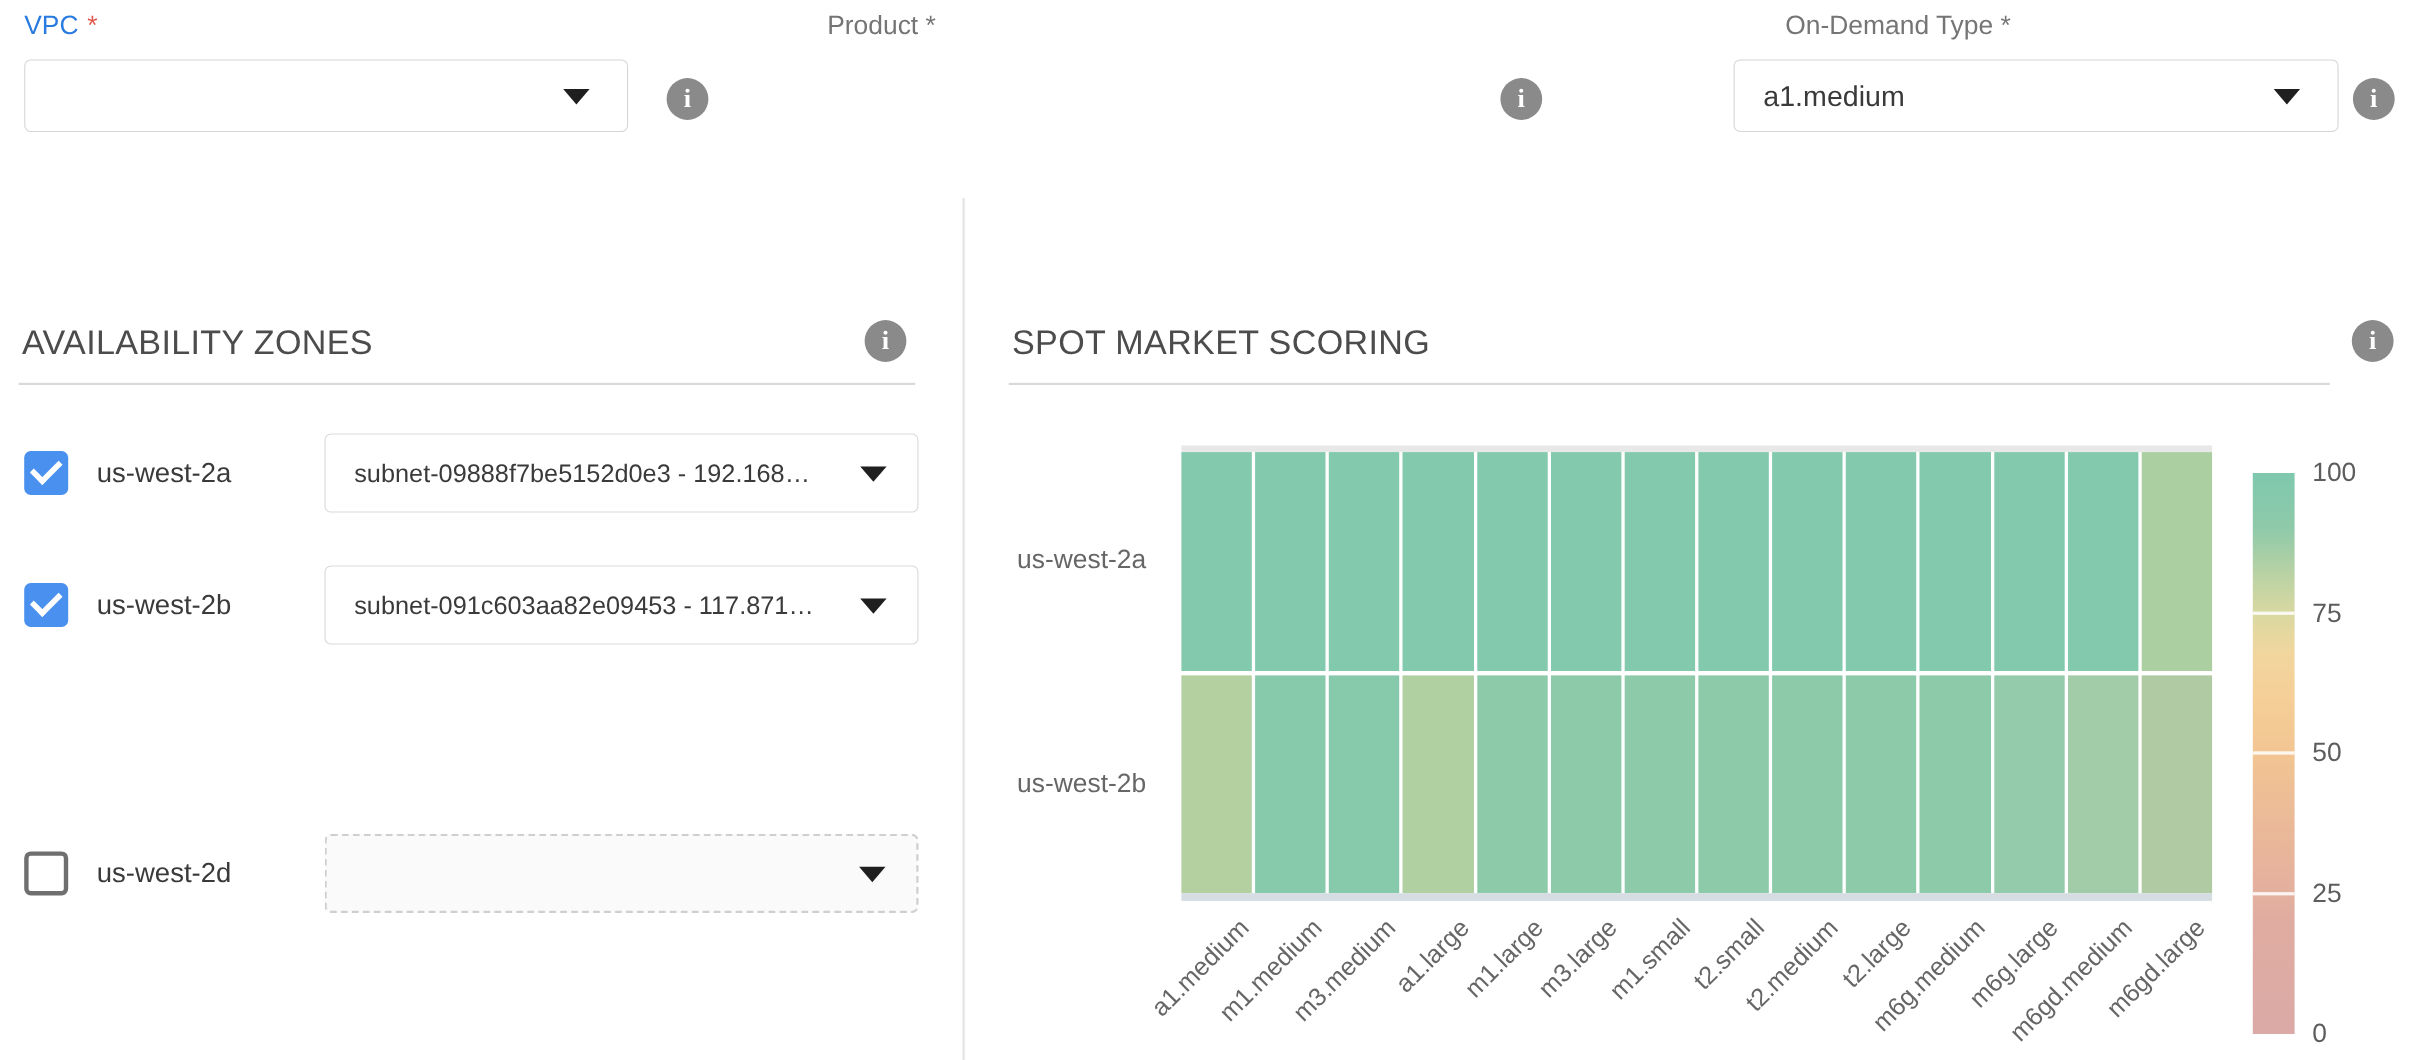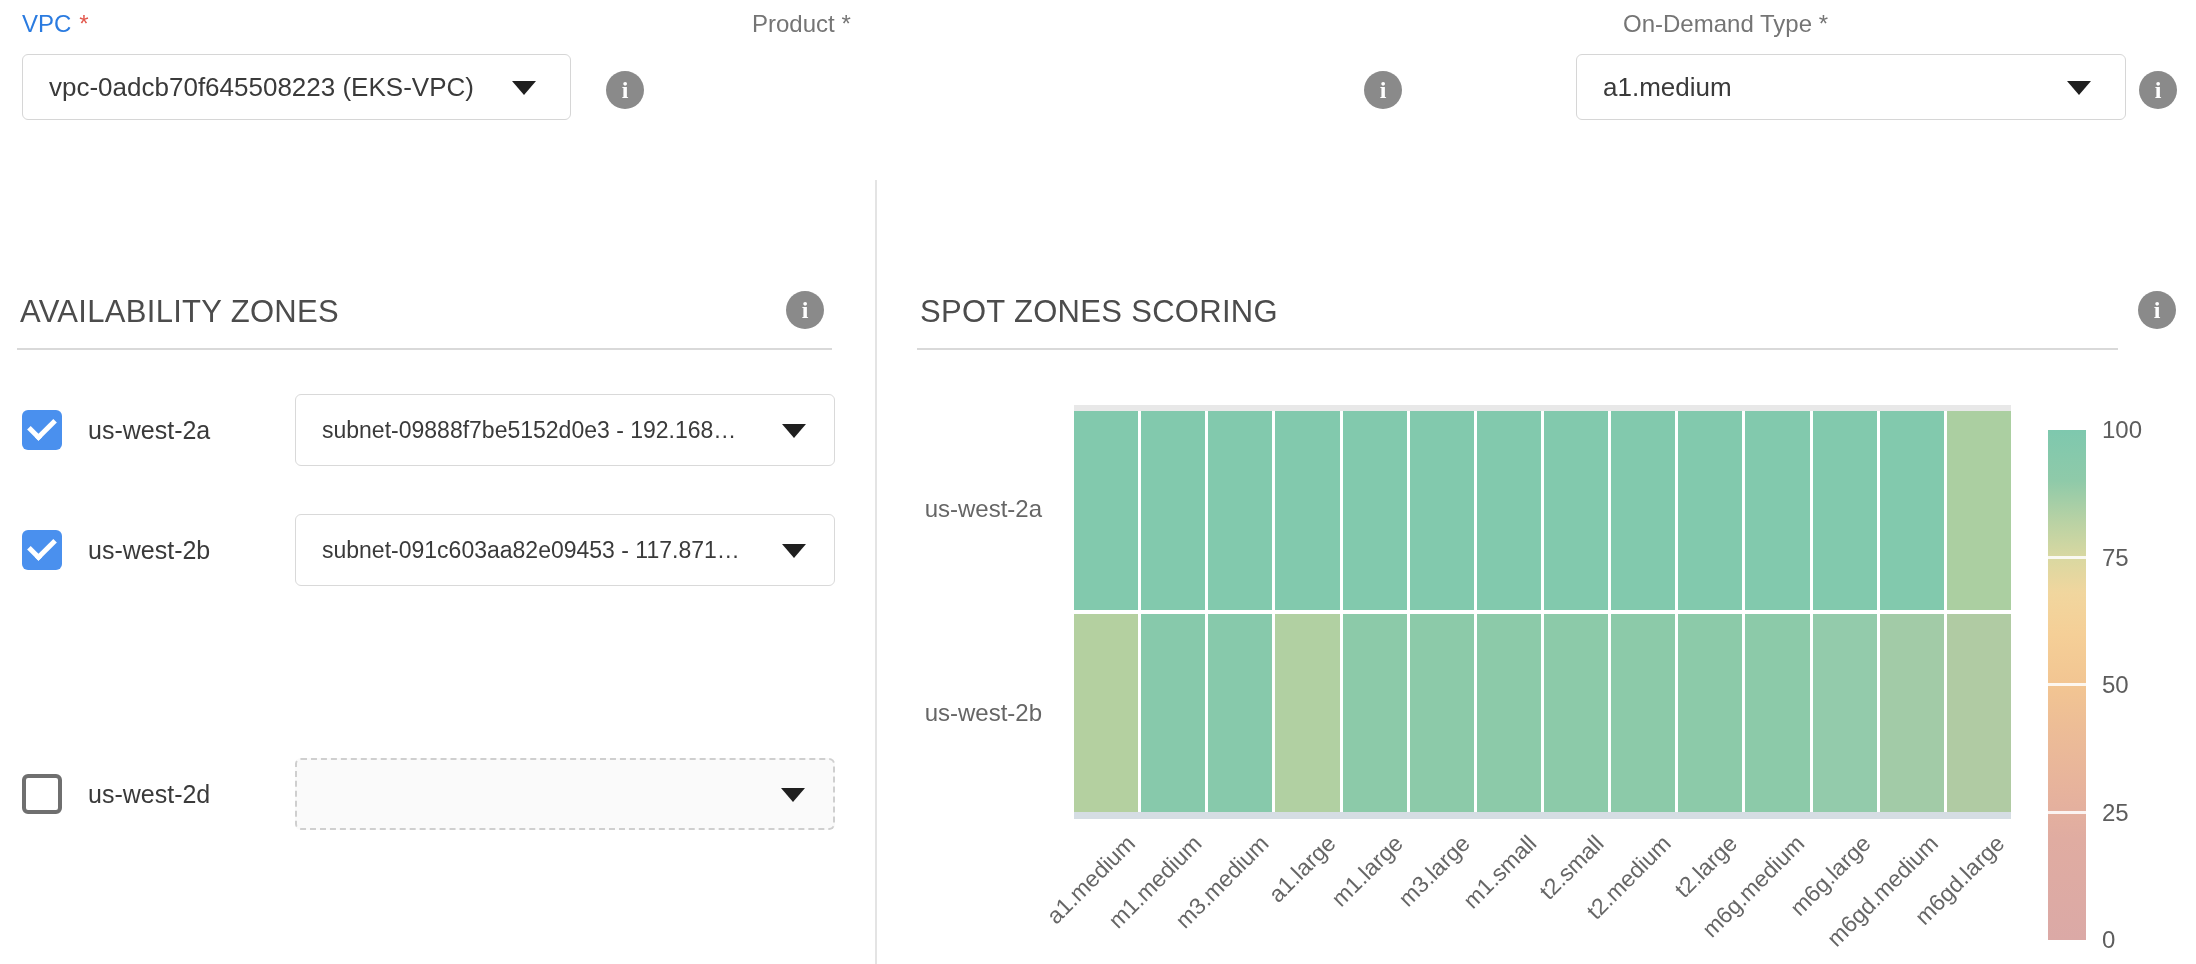--- a/index.html
+++ b/index.html
@@ -90,21 +90,20 @@
 </style>
 </head>
 <body>
 
 <div class="canvas">
 
   <div class="field-label" id="vpc-label">
     <span class="vpc-lbl">VPC</span><span class="vpc-star">*</span>
   </div>
   <div class="select" id="vpc-select">
-    <span class="select-value">vpc-0adcb70f645508223 (EKS-VPC)</span>
     <span class="caret"></span>
   </div>
   <div class="info" id="vpc-info">i</div>
 
   <div class="field-label" id="prod-label">Product *</div>
   <div class="info" id="prod-info">i</div>
 
   <div class="field-label" id="od-label">On-Demand Type *</div>
   <div class="select" id="od-select">
     <span class="select-value">a1.medium</span>
@@ -143,21 +142,21 @@
 
   <div class="az-row unchecked empty" id="az-row-3">
     <span class="checkbox"></span>
     <span class="zone-label">us-west-2d</span>
     <div class="subnet-select">
       <span class="select-value"></span>
       <span class="caret"></span>
     </div>
   </div>
 
-  <div class="section-title" id="sm-title">SPOT ZONES SCORING</div>
+  <div class="section-title" id="sm-title">SPOT MARKET SCORING</div>
   <div class="info" id="sm-info">i</div>
   <div class="hdiv" id="sm-div"></div>
 
   <div class="hm-topstrip"></div>
   <div id="heatmap">
       <div class="hm-cell" title="us-west-2a / a1.medium: 96" style="background: rgb(130, 201, 173);"></div>
       <div class="hm-cell" title="us-west-2a / m1.medium: 96" style="background: rgb(130, 201, 173);"></div>
       <div class="hm-cell" title="us-west-2a / m3.medium: 96" style="background: rgb(130, 201, 173);"></div>
       <div class="hm-cell" title="us-west-2a / a1.large: 96" style="background: rgb(130, 201, 173);"></div>
       <div class="hm-cell" title="us-west-2a / m1.large: 96" style="background: rgb(130, 201, 173);"></div>

